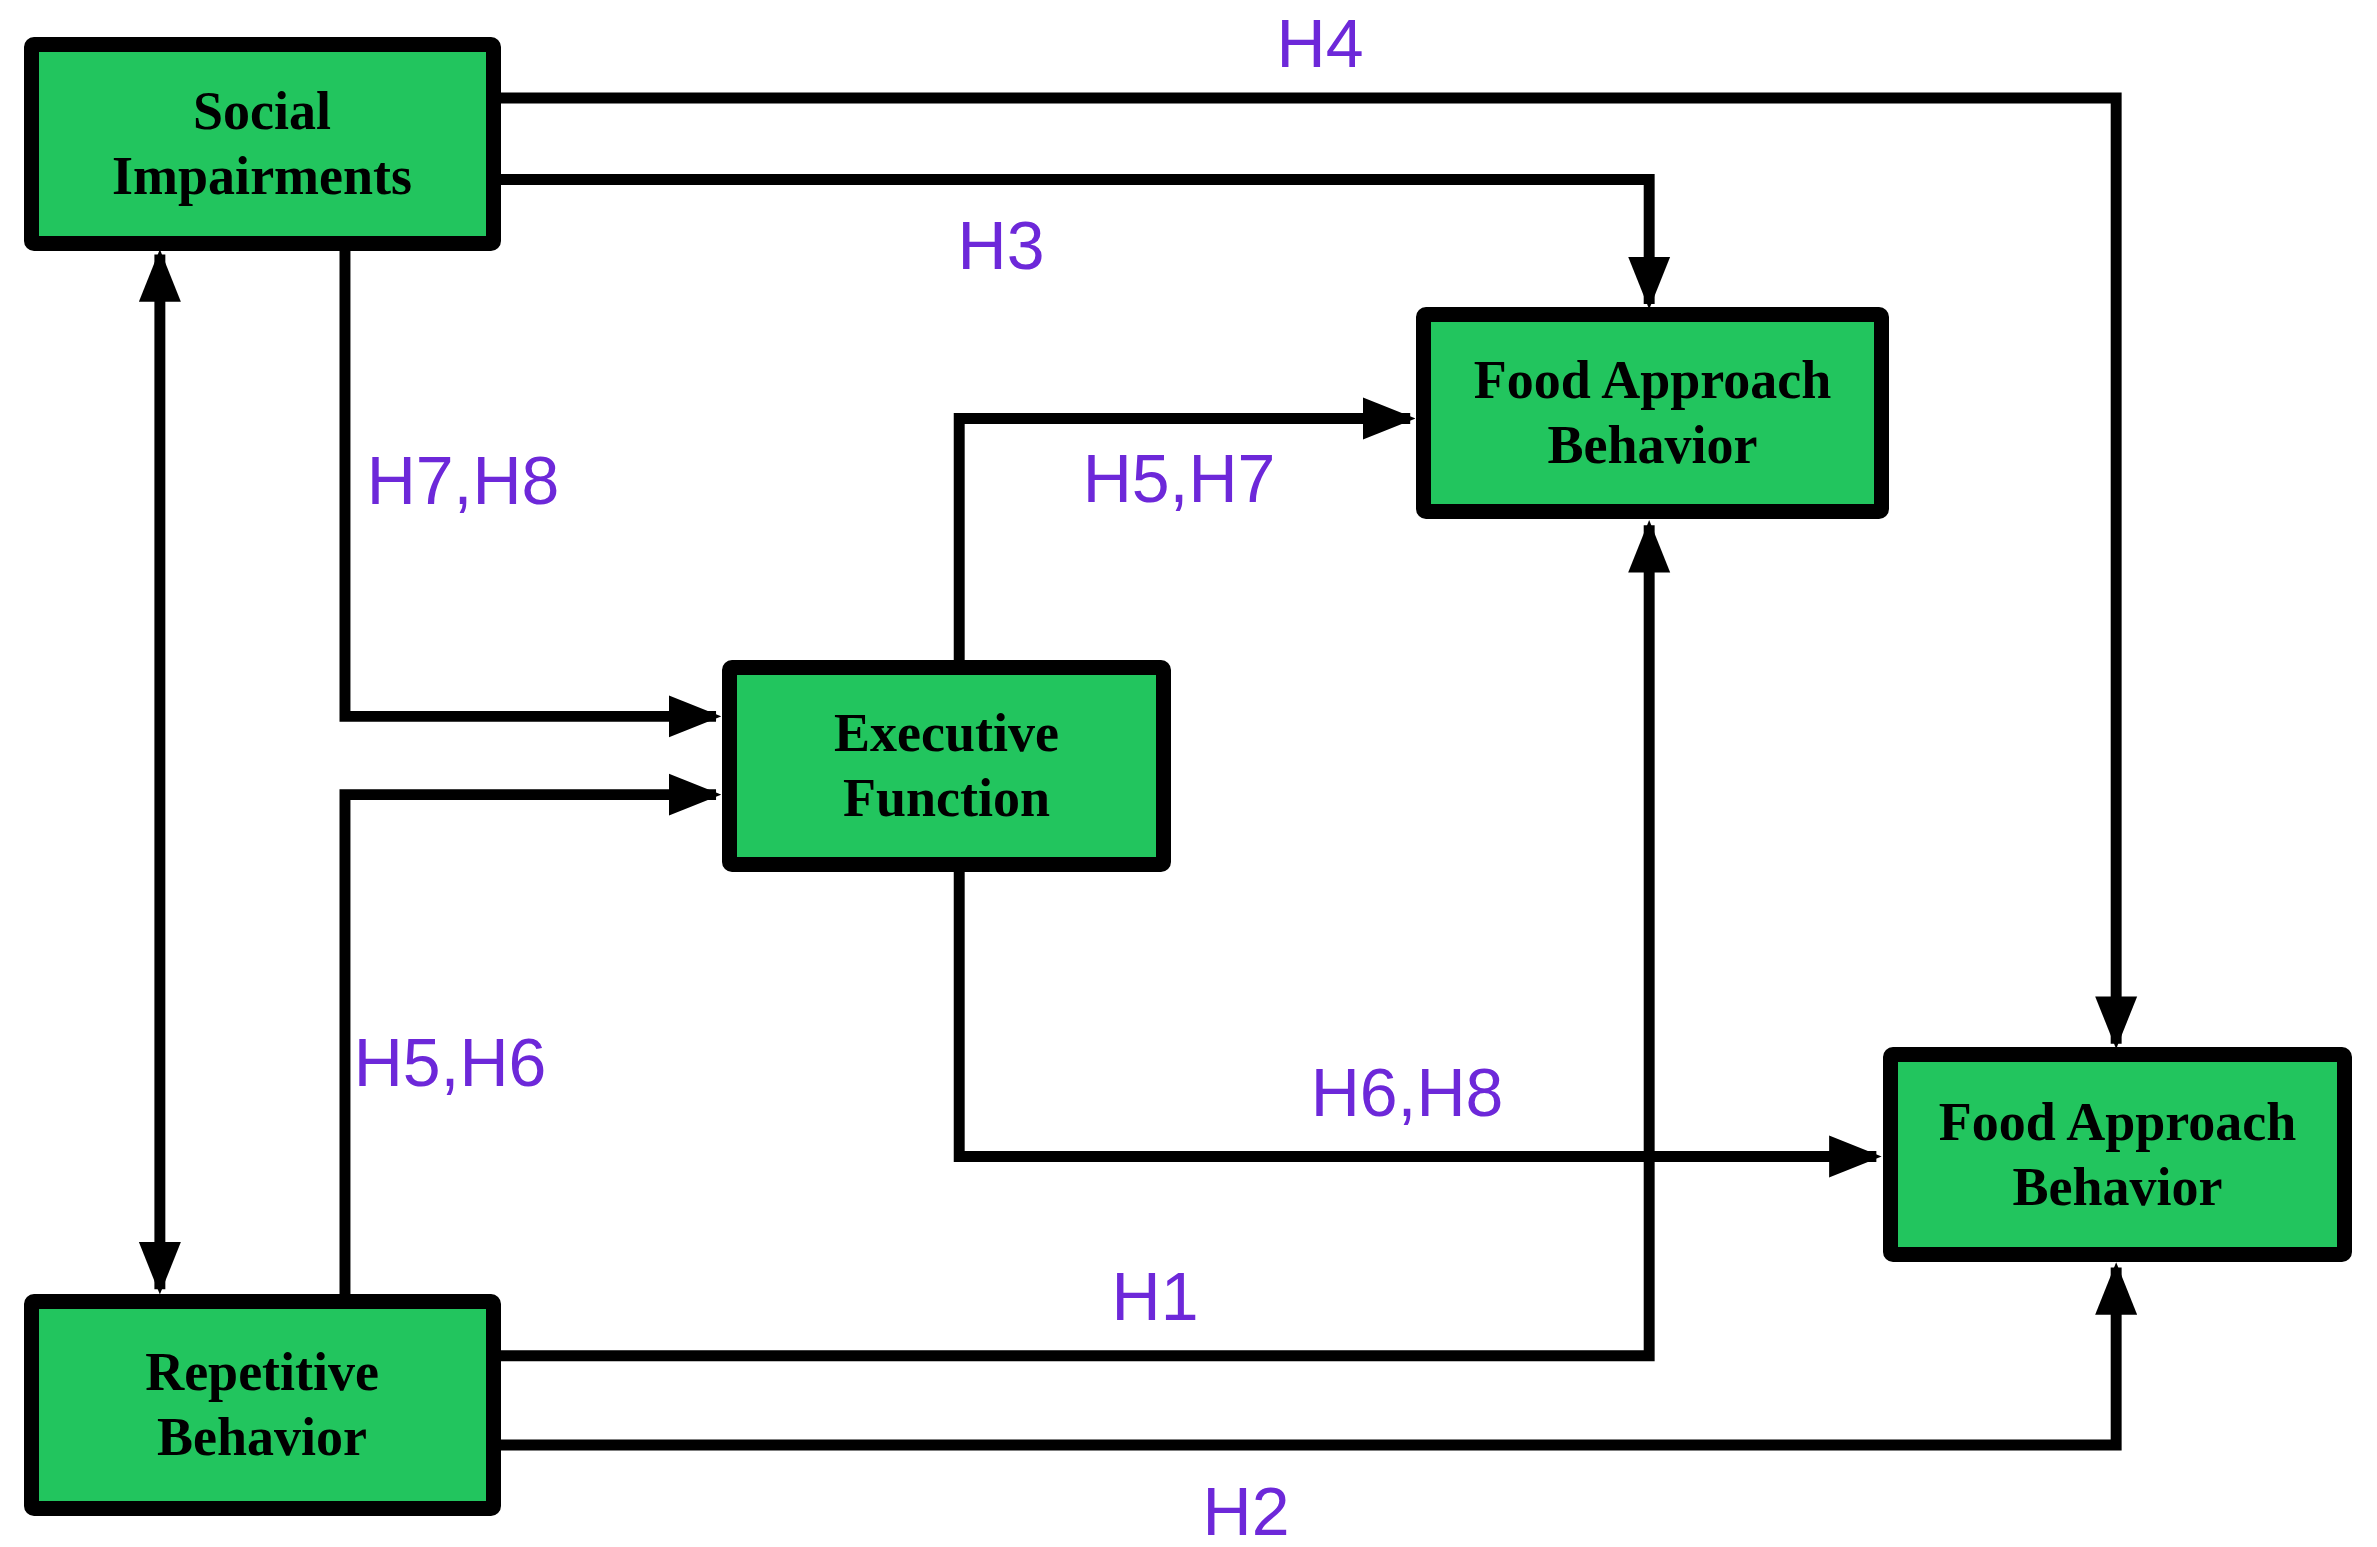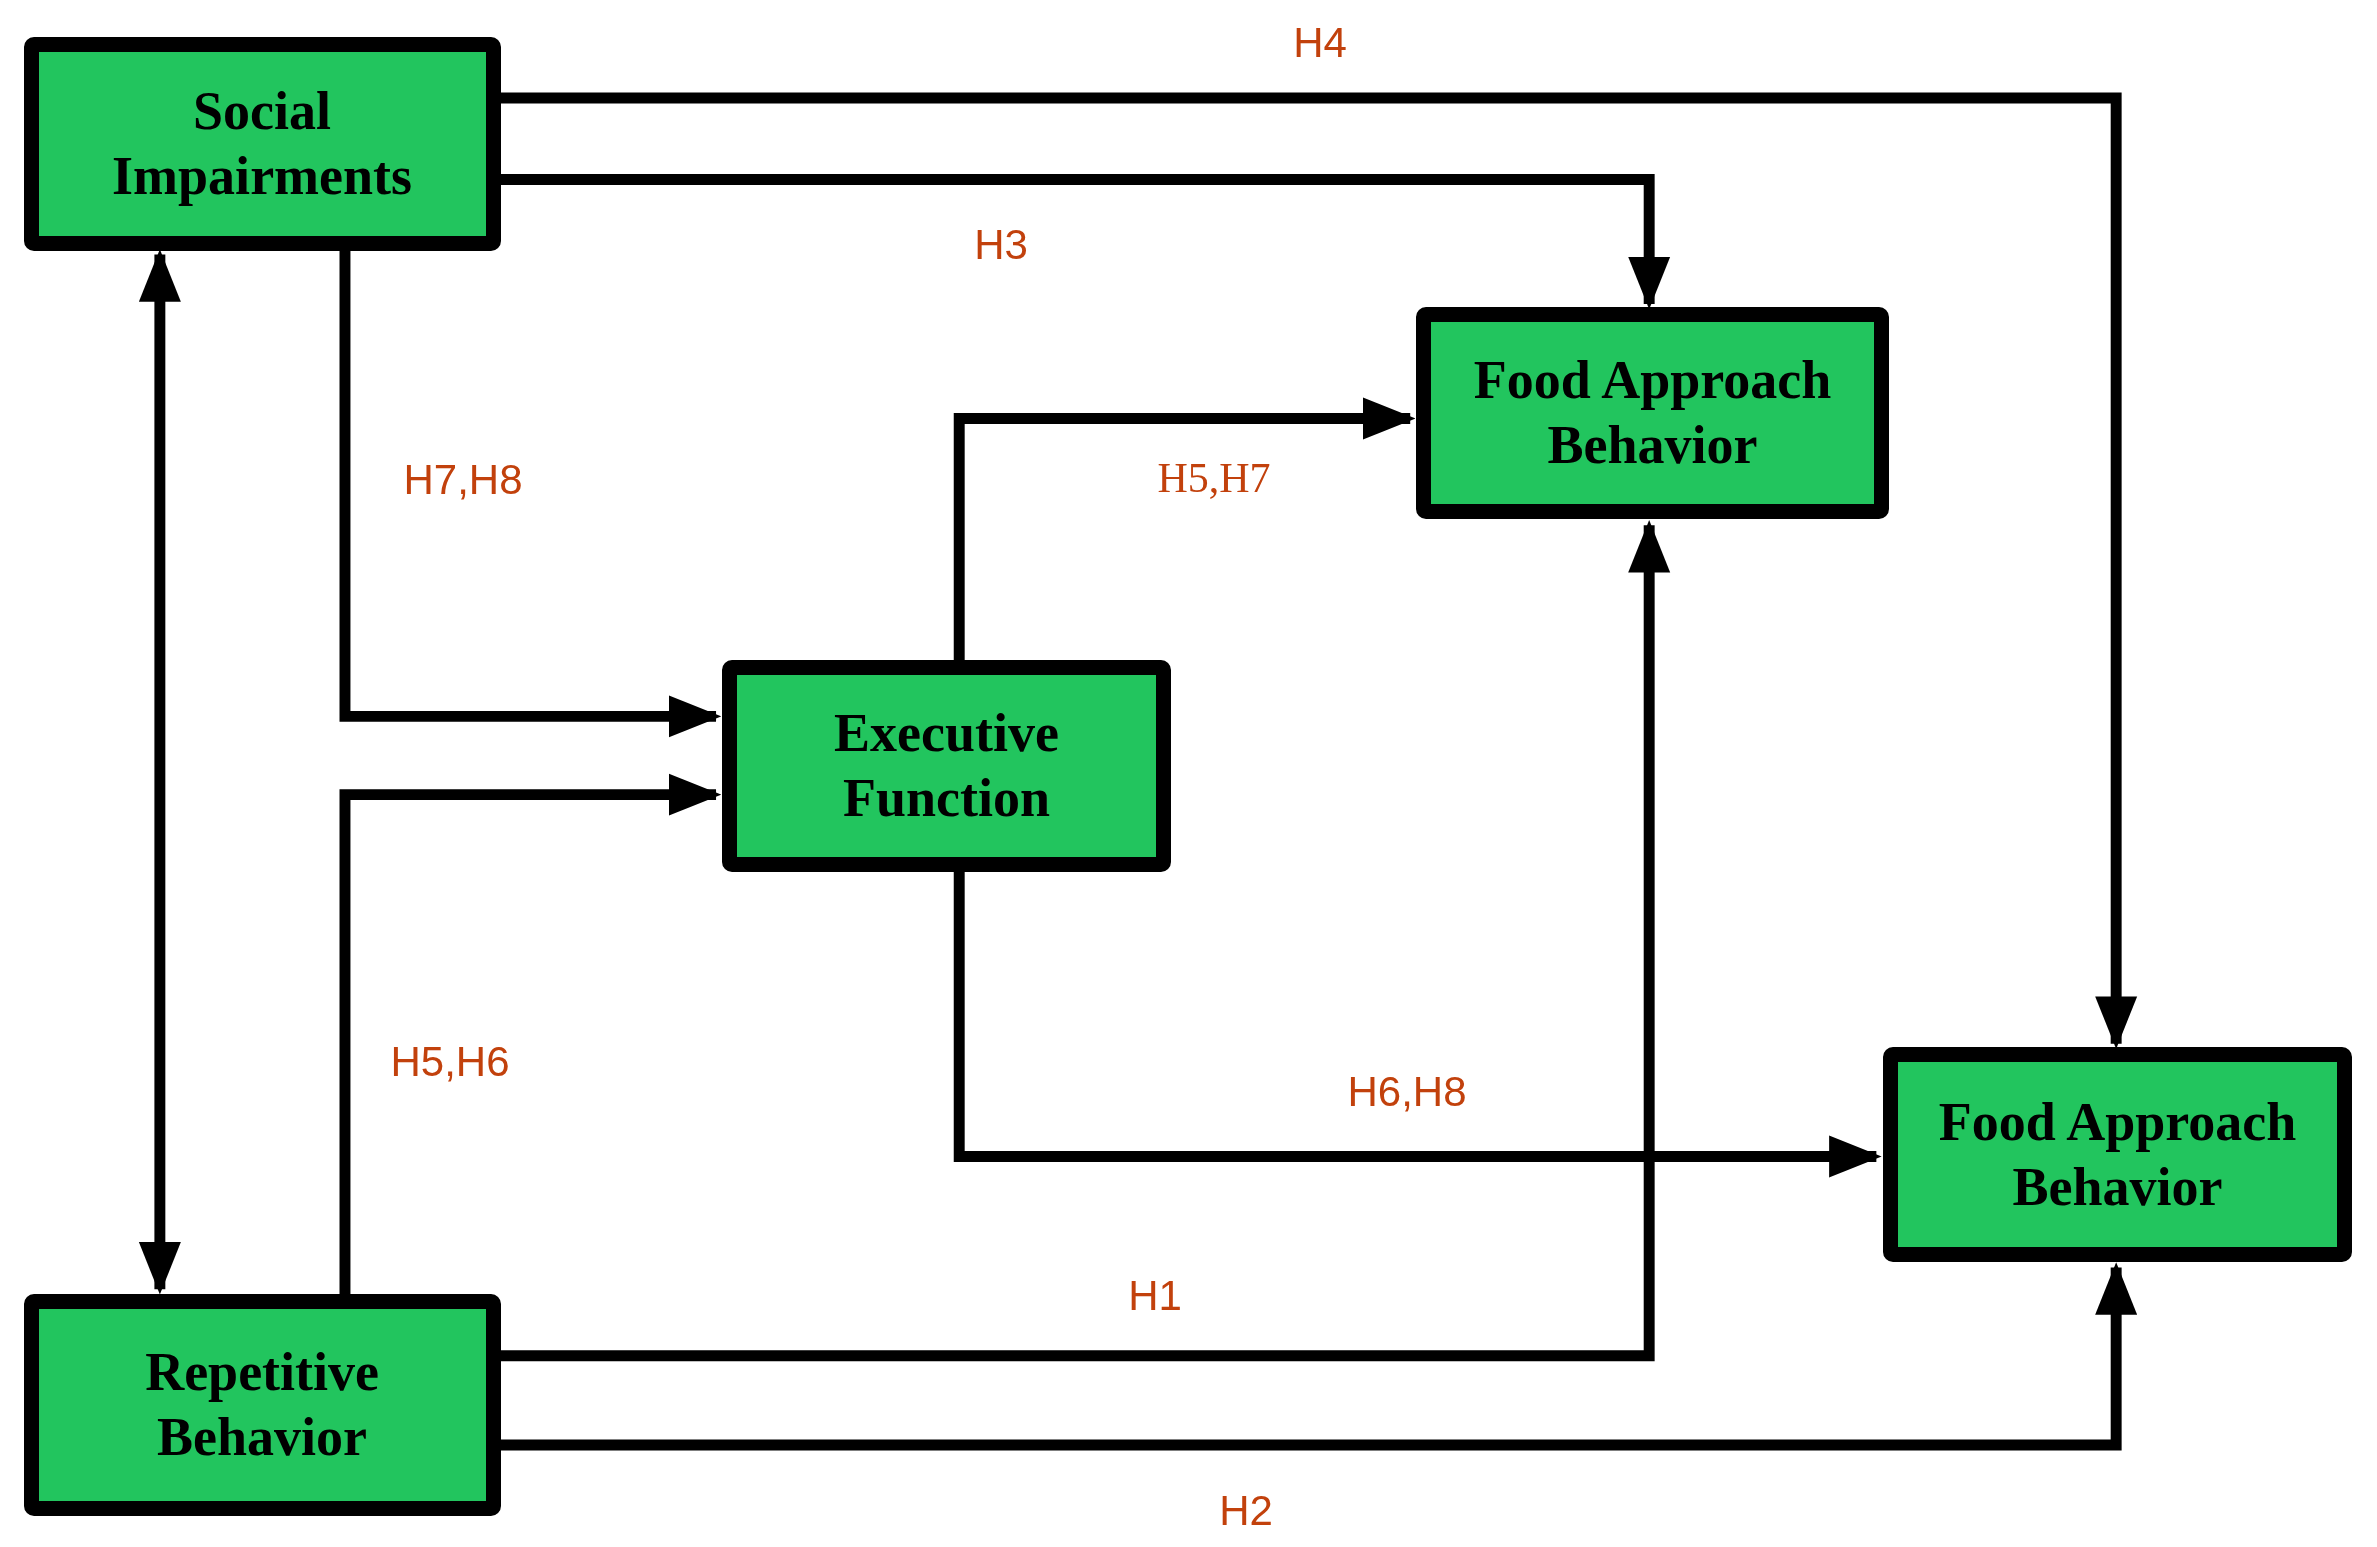--- a/index.html
+++ b/index.html
@@ -41,36 +41,36 @@
     font-weight: bold;
     font-size: 54px;
     line-height: 1.2;
     color: #000000;
   }
   .node .box-line { display: block; }
   .edge-label {
     position: absolute;
     transform: translate(-50%, -50%);
     font-family: "Liberation Sans", sans-serif;
-    font-size: 42px;
+    font-size: 68px;
     font-weight: normal;
-    color: #c2410c;
+    color: #6d28d9;
     white-space: nowrap;
   }
   
   #box-social      { left: 23.6px;   top: 37px;   width: 477px; height: 214px; }
   #box-repetitive  { left: 23.6px;   top: 1294px; width: 477px; height: 222px; }
   #box-executive   { left: 722px;  top: 660px;  width: 449px; height: 212px; }
   #box-approach    { left: 1416px; top: 307px;  width: 473px; height: 212px; }
   #box-avoidance   { left: 1883px; top: 1047px; width: 469px; height: 215px; }
   
   #lbl-h4   { left: 1320px; top: 43px;   }
   #lbl-h3   { left: 1001px; top: 245px;  }
   #lbl-h7h8 { left: 463px;  top: 480px;  }
-  #lbl-h5h7 { left: 1214px; top: 478px; font-family: Liberation Serif, serif;  }
+  #lbl-h5h7 { left: 1179px; top: 478px;  }
   #lbl-h5h6 { left: 450px;  top: 1062px; }
   #lbl-h6h8 { left: 1407px; top: 1092px; }
   #lbl-h1   { left: 1155px; top: 1296px; }
   #lbl-h2   { left: 1246px; top: 1511px; }
 </style>
 </head>
 <body>
 
 <div id="canvas">
 

